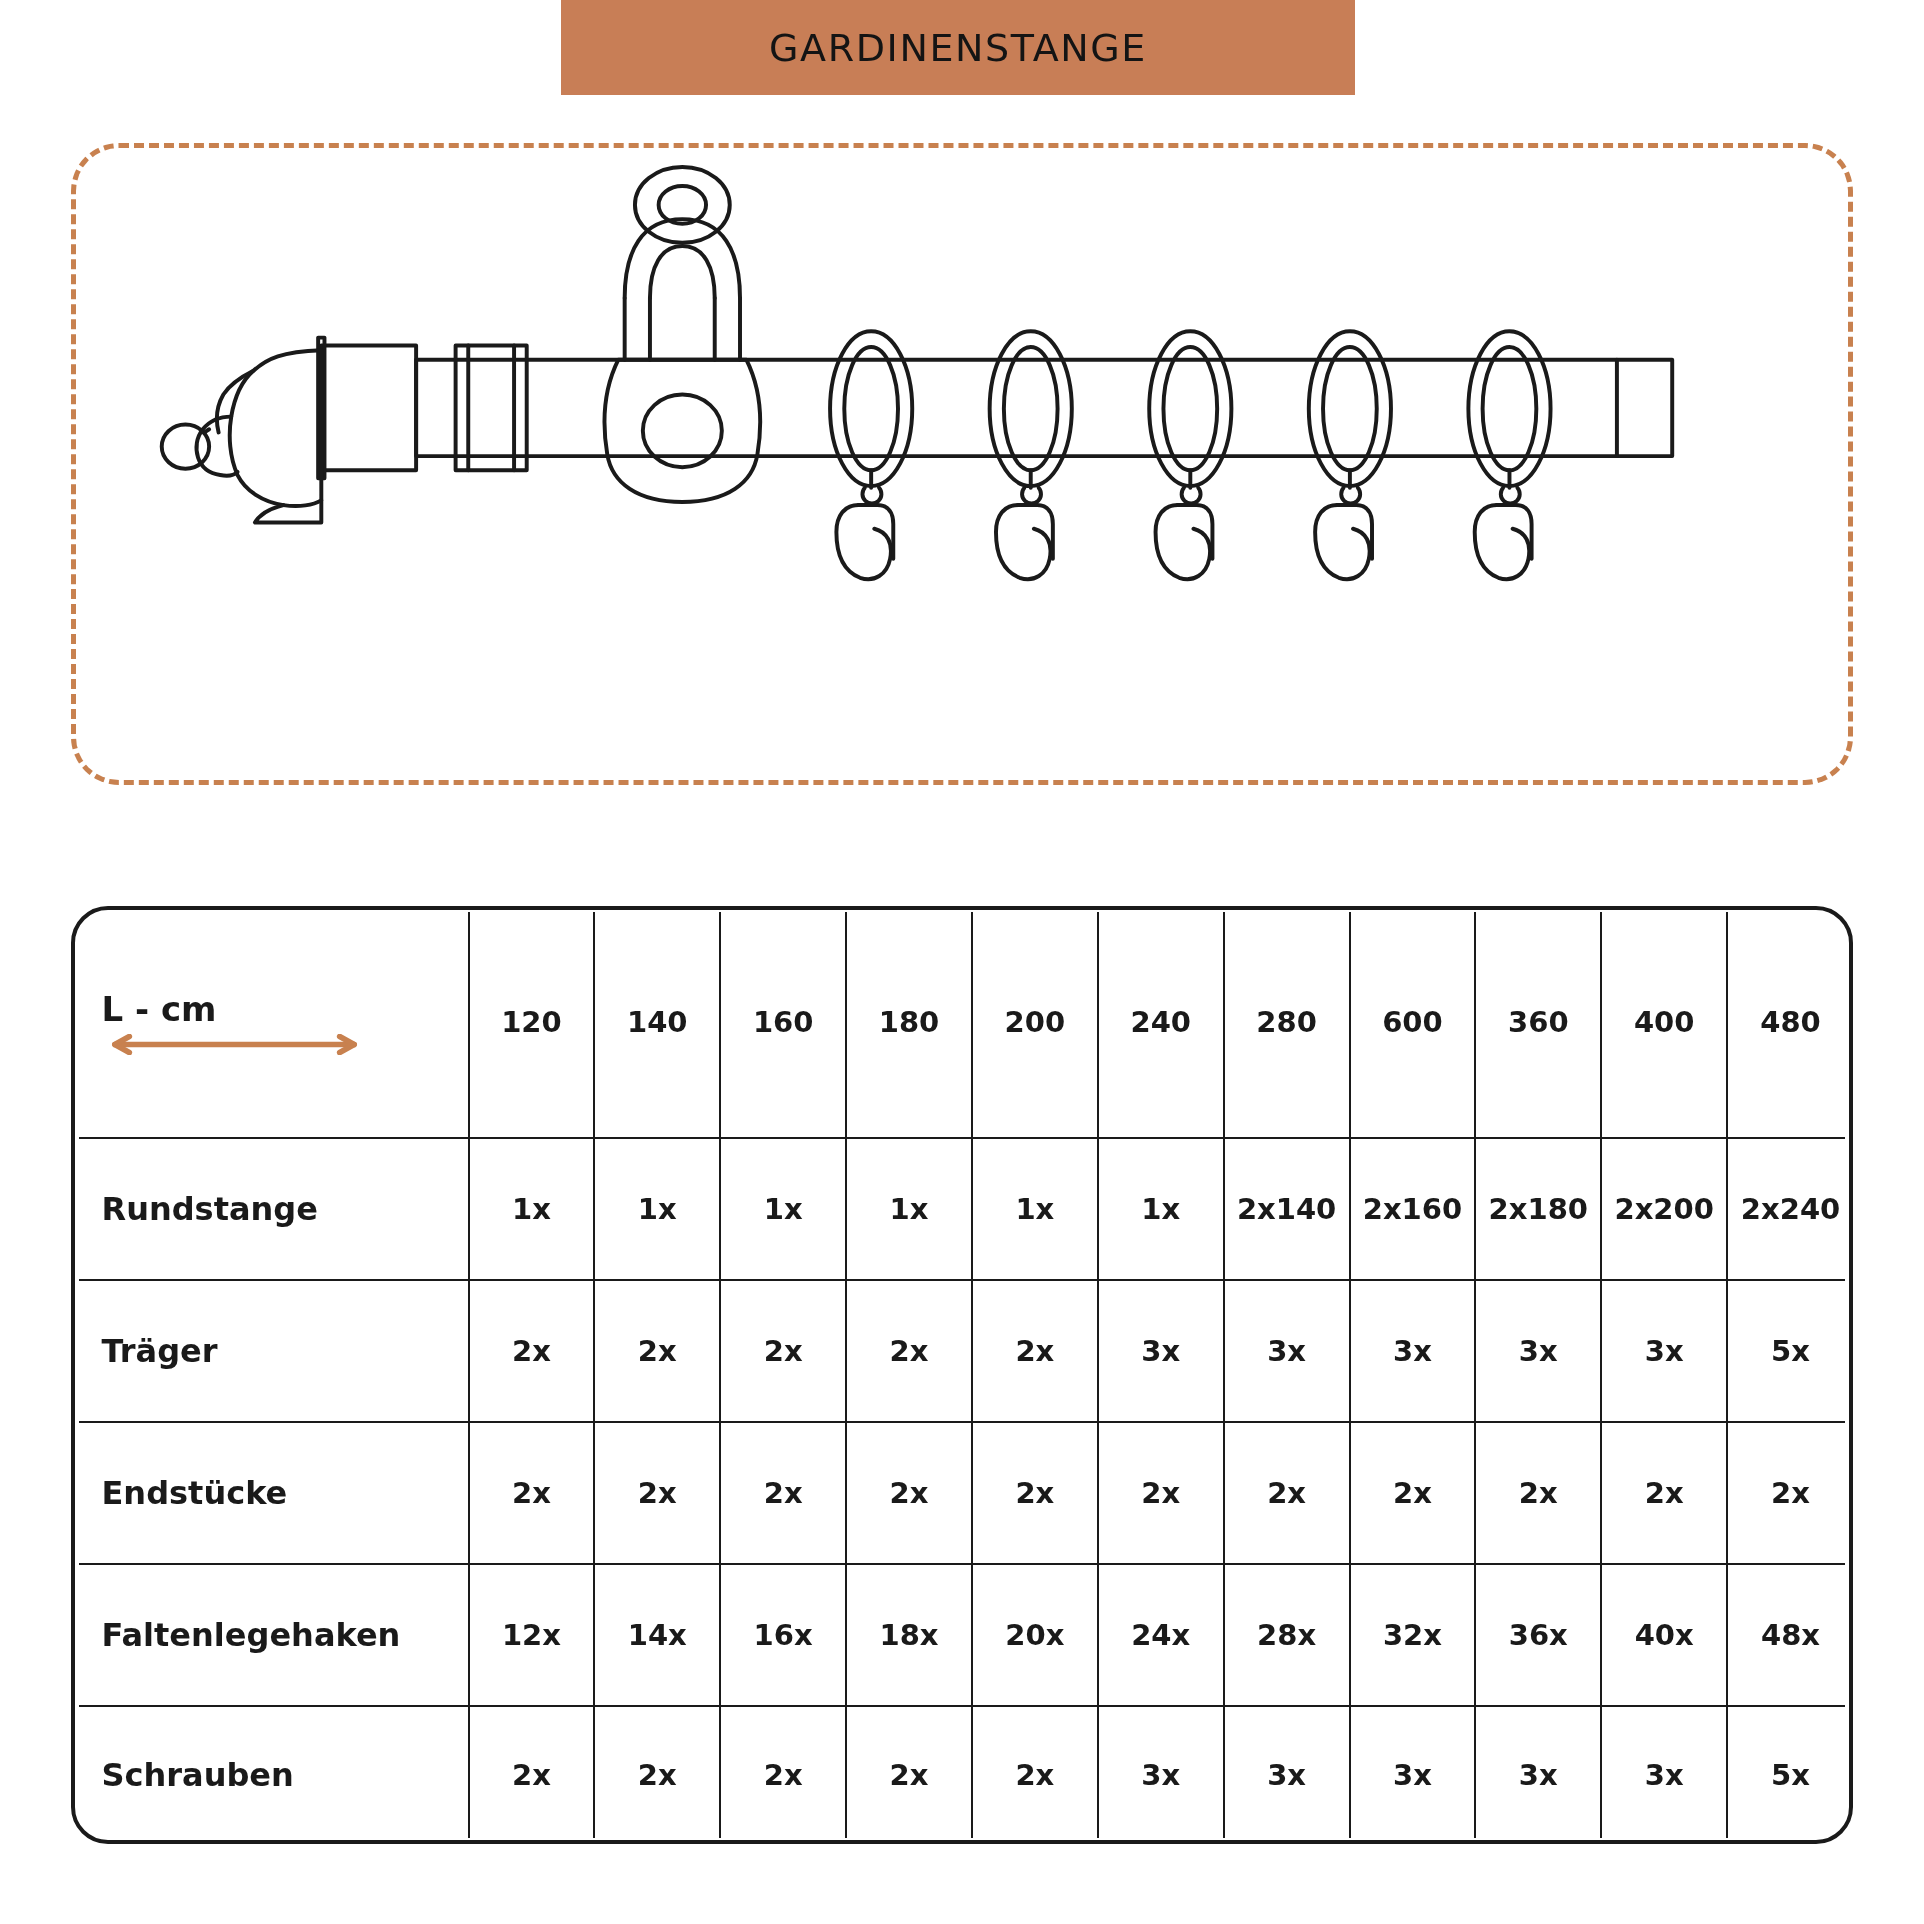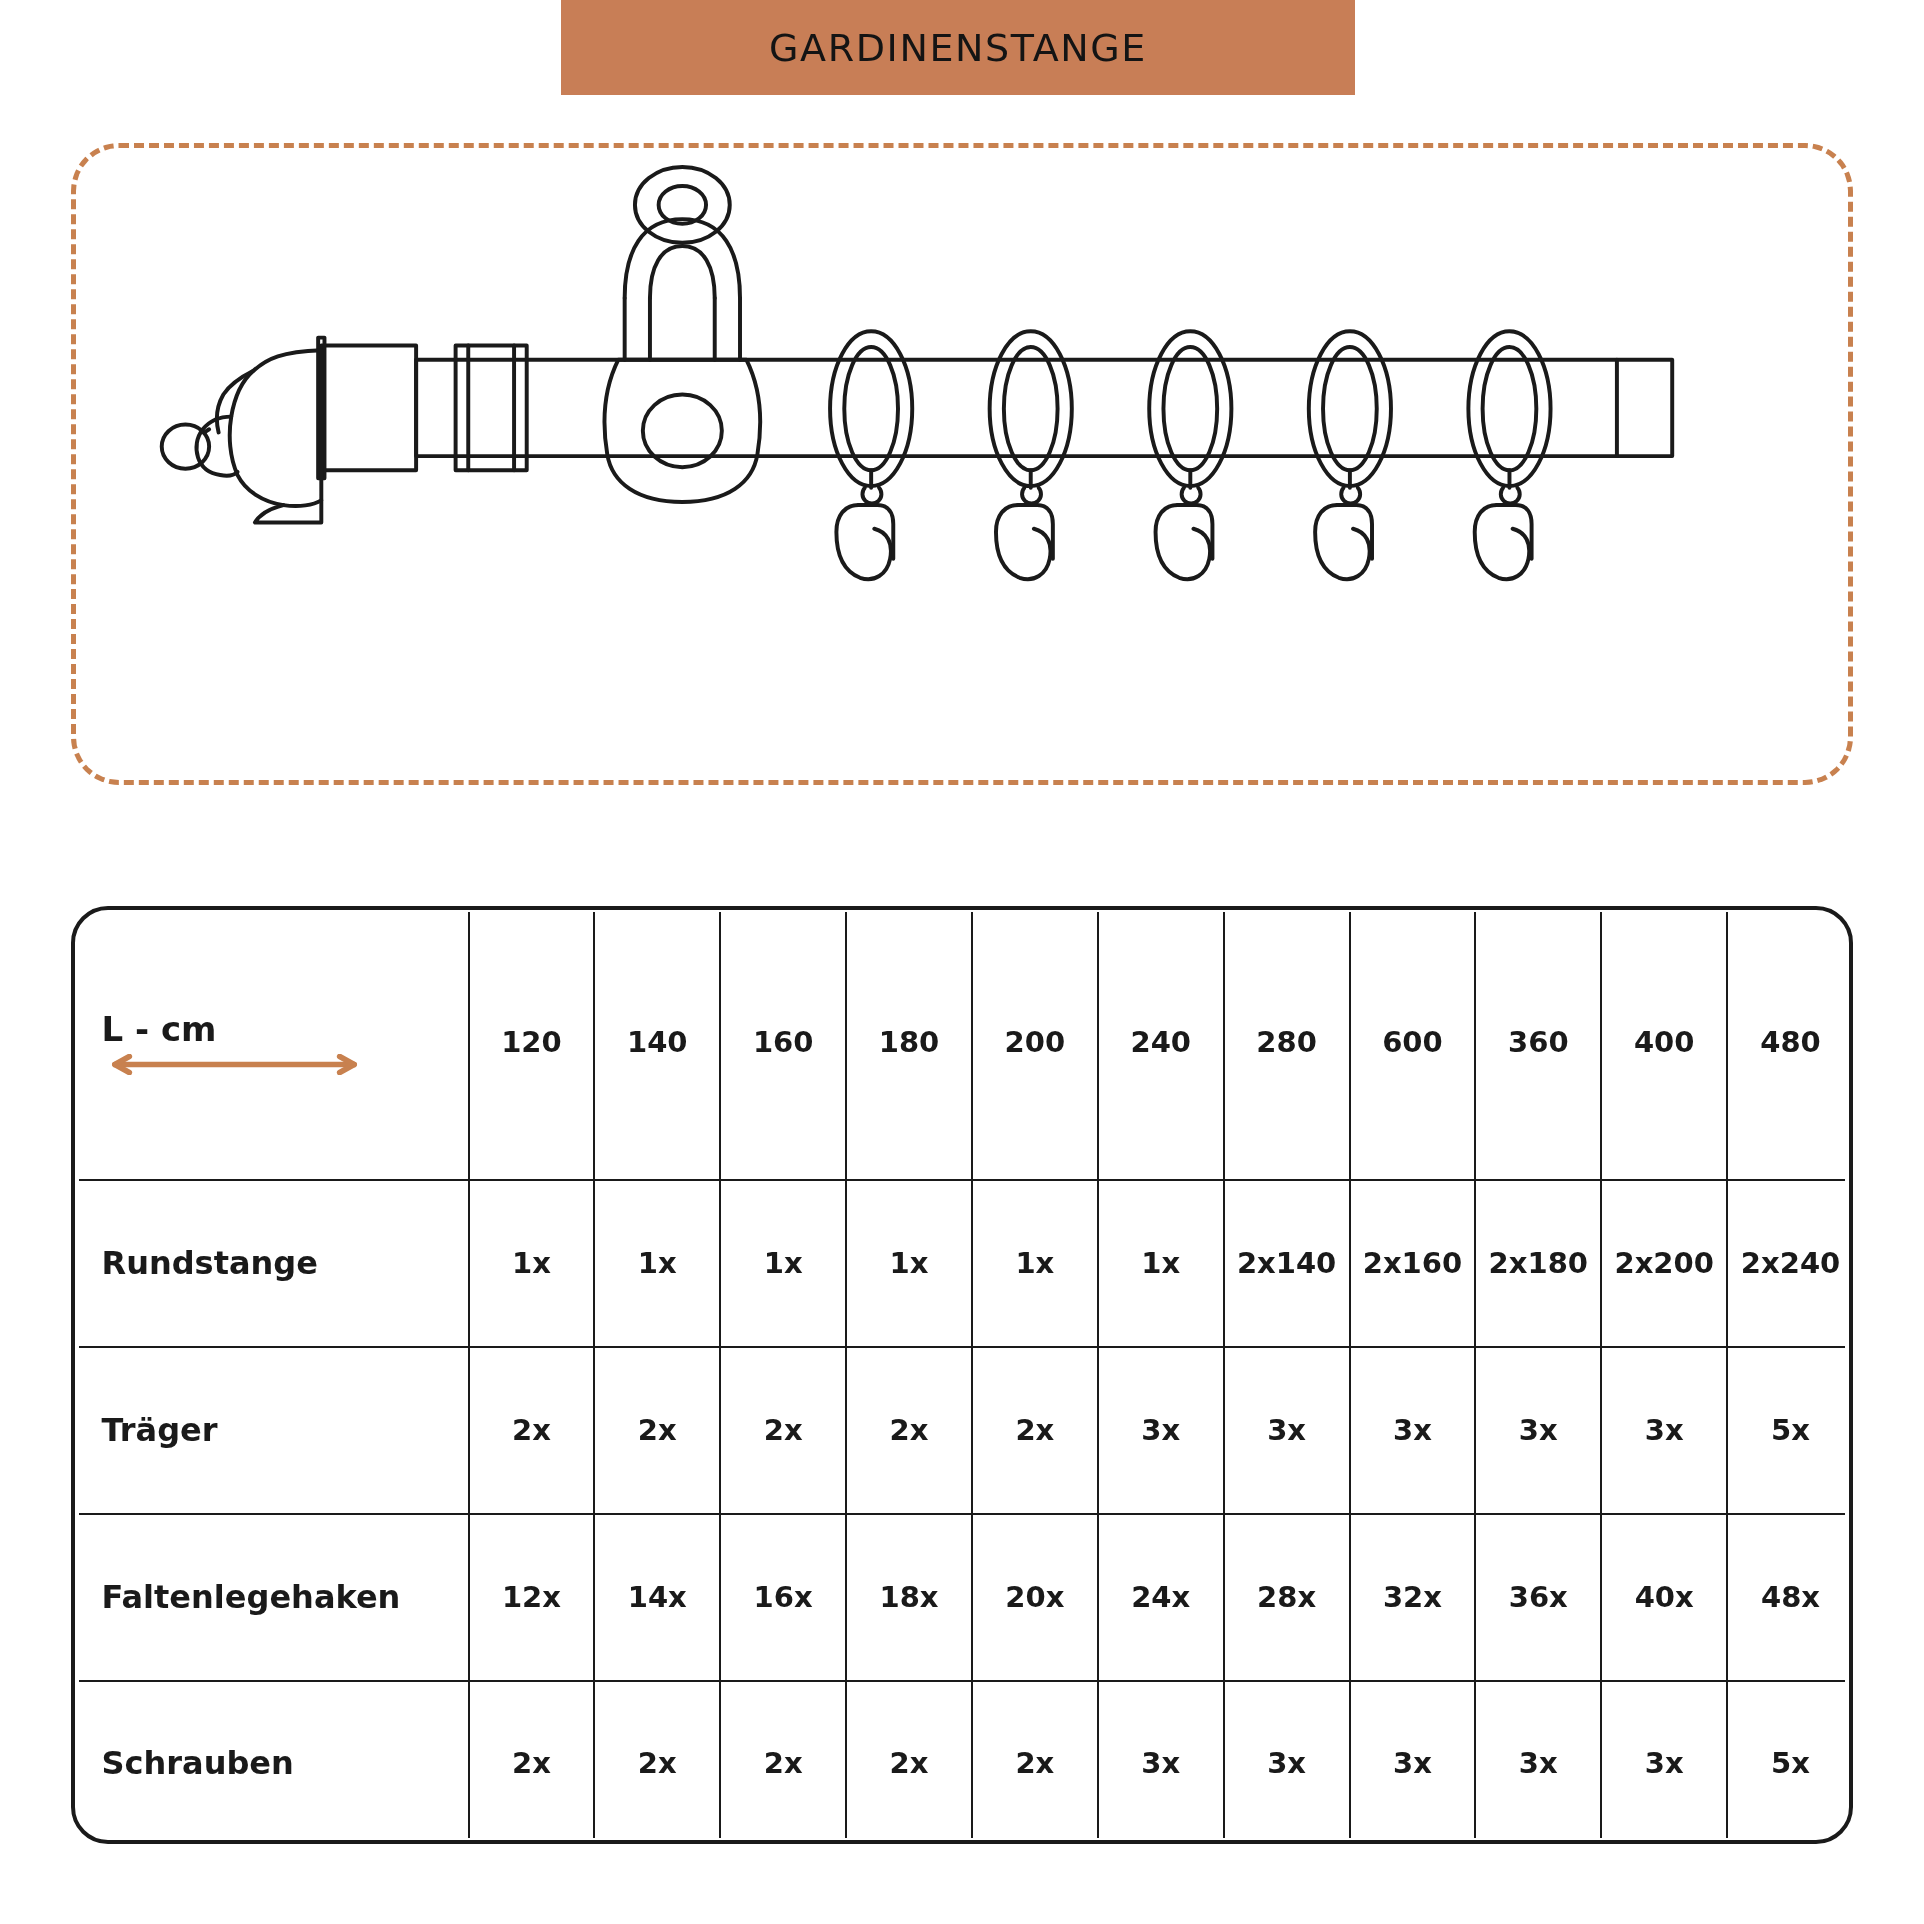--- a/index.html
+++ b/index.html
@@ -305,20 +305,34 @@
         <td>2x</td>
         <td>2x</td>
         <td>3x</td>
         <td>3x</td>
         <td>3x</td>
         <td>3x</td>
         <td>3x</td>
         <td>5x</td>
       </tr>
 
+      <tr>
+        <td class="rowhead">Endstücke</td>
+        <td>2x</td>
+        <td>2x</td>
+        <td>2x</td>
+        <td>2x</td>
+        <td>2x</td>
+        <td>2x</td>
+        <td>2x</td>
+        <td>2x</td>
+        <td>2x</td>
+        <td>2x</td>
+        <td>2x</td>
+      </tr>
 
 
       <tr>
         <td class="rowhead">Faltenlegehaken</td>
         <td>12x</td>
         <td>14x</td>
         <td>16x</td>
         <td>18x</td>
         <td>20x</td>
         <td>24x</td>

